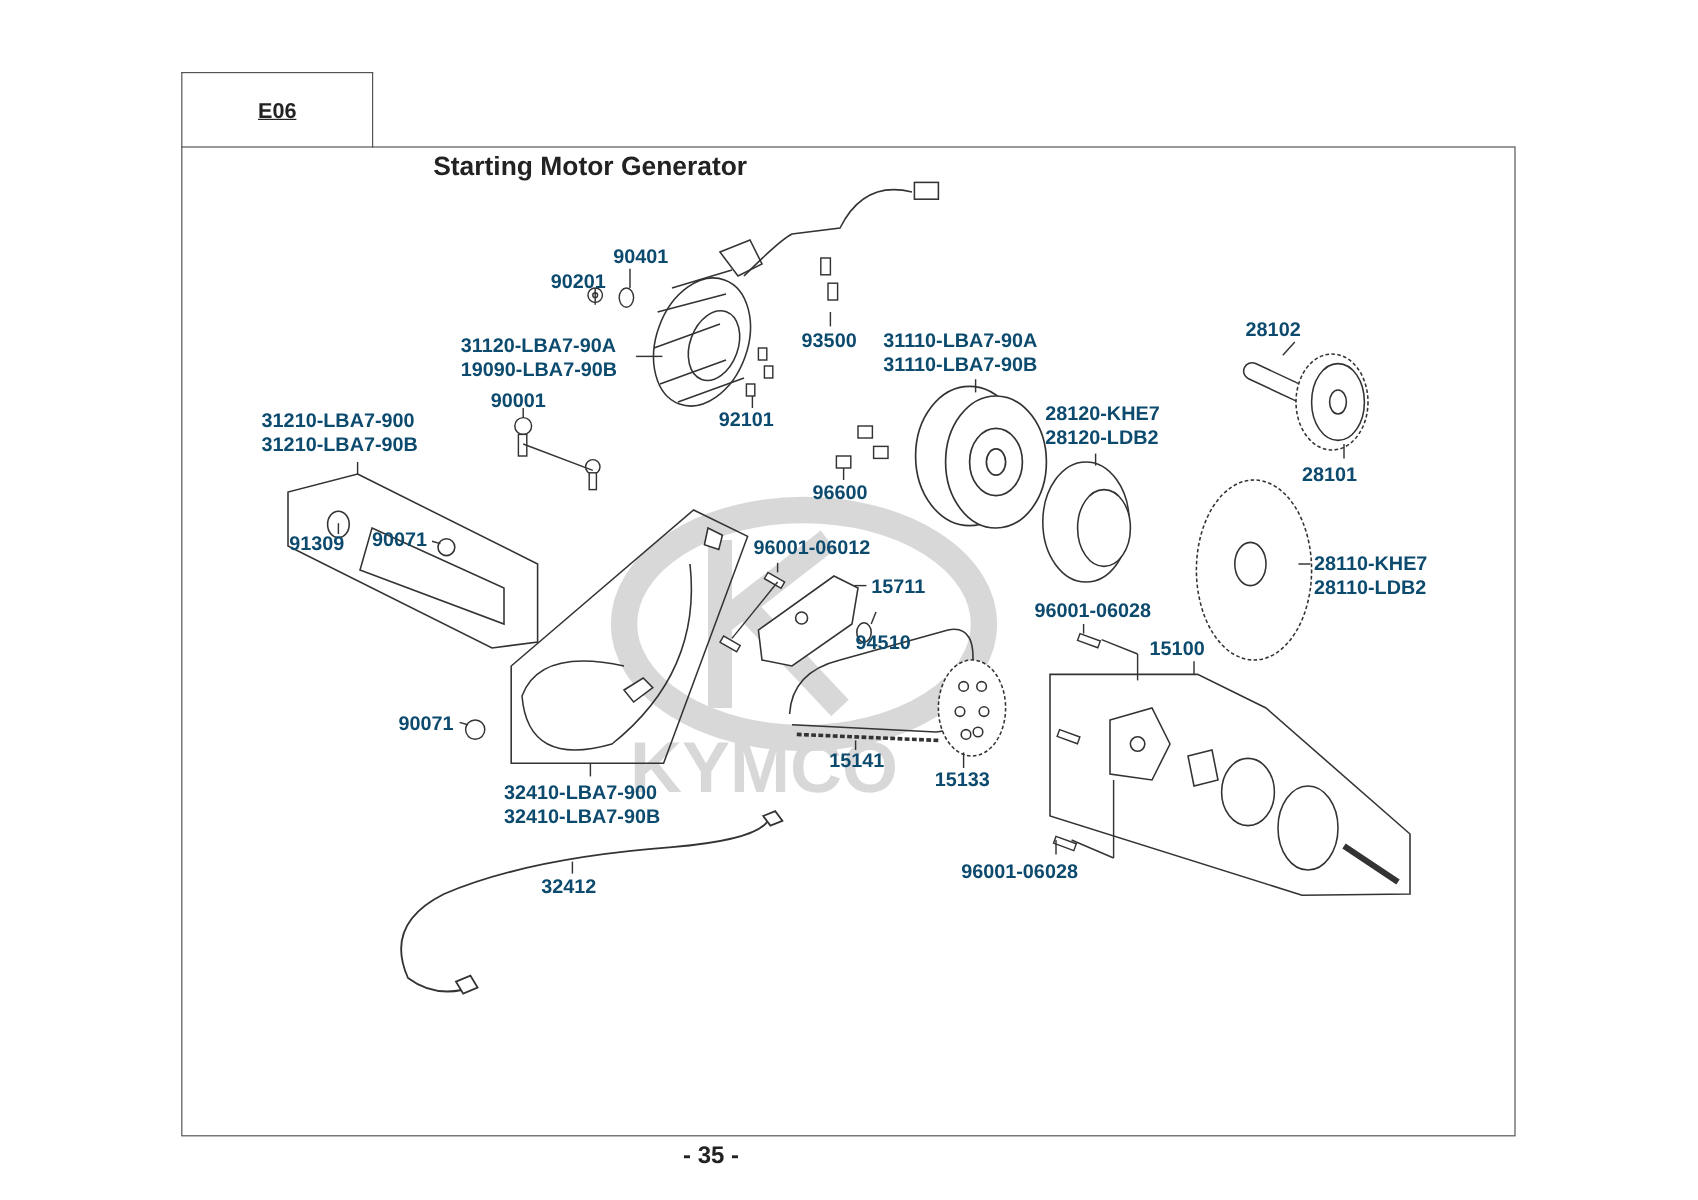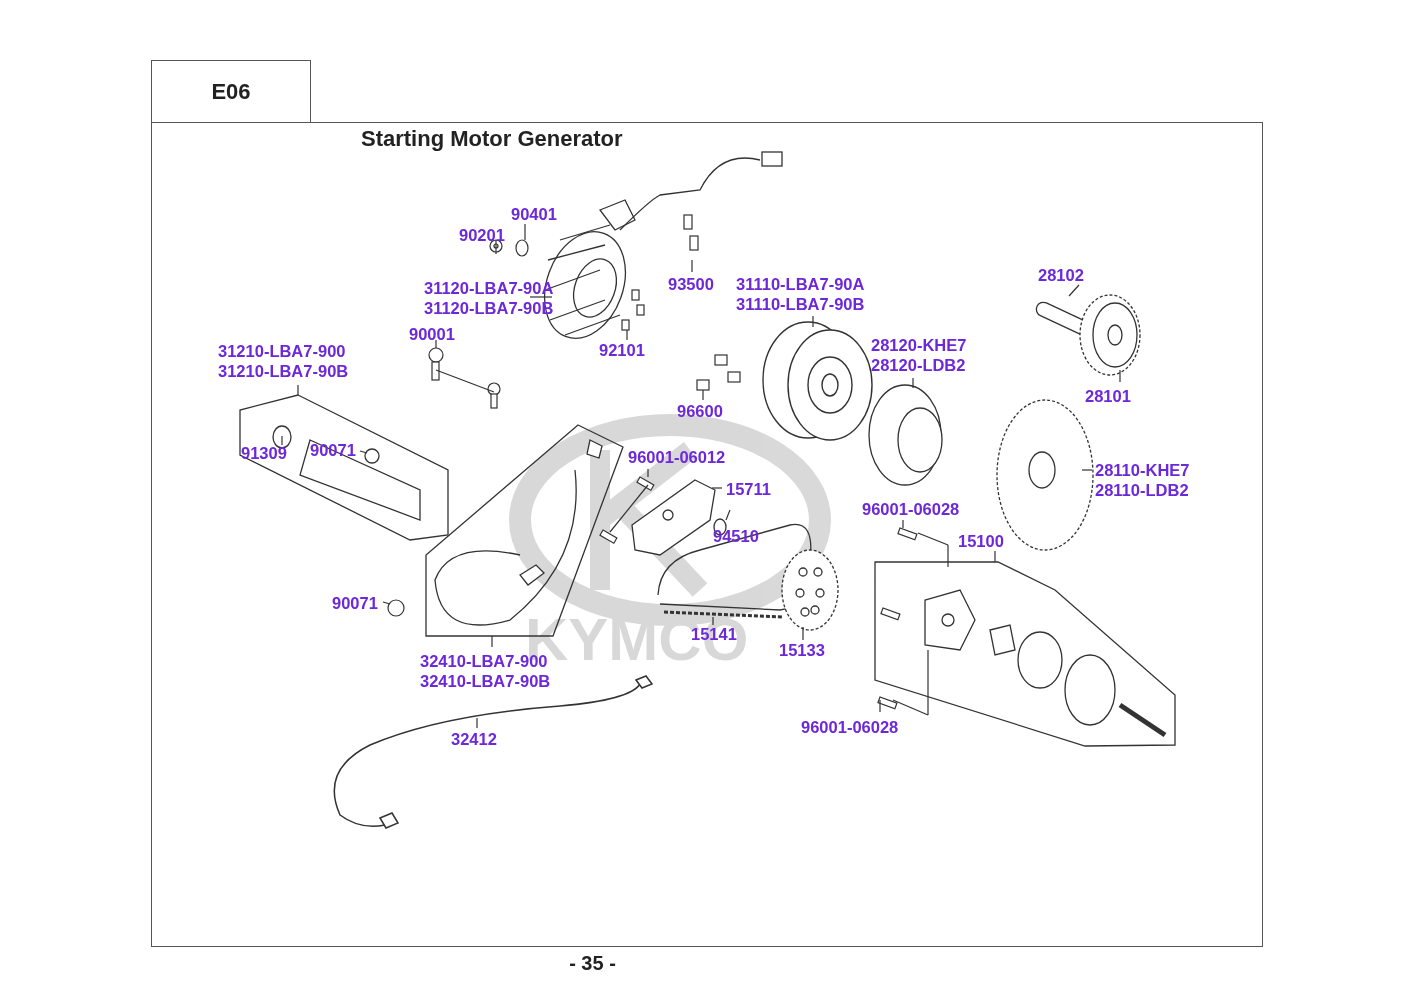--- a/index.html
+++ b/index.html
@@ -3,27 +3,27 @@
   <meta charset="utf-8">
   <style>
     html, body { margin: 0; padding: 0; background: #ffffff; }
     body { width: 1415px; height: 1000px; position: relative; overflow: hidden;
            font-family: "Liberation Sans", sans-serif; color: #222; }
     .frame { position: absolute; left: 151px; top: 122px; width: 1112px; height: 825px;
              border: 1.5px solid #555; box-sizing: border-box; }
     .hdr-code { position: absolute; left: 151px; top: 60px; width: 160px; height: 63px;
                 border: 1.5px solid #555; border-bottom: none; box-sizing: border-box;
                 display: flex; align-items: center; justify-content: center;
-                font-weight: bold; font-size: 22px; }
+                font-weight: bold; font-size: 18px; text-decoration: underline; }
     .hdr-title { position: absolute; left: 361px; top: 78px; font-weight: bold; font-size: 22px; margin-top: 48px; }
     .page-num { position: absolute; left: 0; width: 1185px; top: 952px; text-align: center;
                 font-weight: bold; font-size: 20px; }
     svg.diagram { position: absolute; left: 0; top: 0; }
     .lbl { position: absolute; font-weight: bold; font-size: 16.5px; line-height: 20px;
-           white-space: nowrap; color: #6d28d9; }
+           white-space: nowrap; color: #0c4a6e; }
     .lbl span { display: block; }
   </style>
 </head>
 <body>
 
 <div class="hdr-code">
   <span>E06</span>
 </div>
 <div class="hdr-title">Starting Motor  Generator</div>
 <div class="frame"></div>
@@ -175,23 +175,23 @@
     <line x1="492" y1="636" x2="492" y2="647"></line>
     <line x1="880" y1="700" x2="880" y2="712"></line>
     <line x1="893" y1="700" x2="928" y2="715"></line>
     <line x1="928" y1="715" x2="928" y2="650"></line>
     <line x1="477" y1="718" x2="477" y2="728"></line>
   </g>
 </svg>
 
 <div class="lbl" style="left:511px; top:204px;">90401</div>
 <div class="lbl" style="left:459px; top:225px;">90201</div>
-<div class="lbl" style="left:384px; top:278px;margin-left:40px;">
+<div class="lbl" style="left:384px; top:278px;">
   <span>31120-LBA7-90A</span>
-  <span>31120-LBA7-90B</span>
+  <span>19090-LBA7-90B</span>
 </div>
 <div class="lbl" style="left:668px; top:274px;">93500</div>
 <div class="lbl" style="left:599px; top:340px;">92101</div>
 <div class="lbl" style="left:409px; top:324px;">90001</div>
 <div class="lbl" style="left:736px; top:274px;">
   <span>31110-LBA7-90A</span>
   <span>31110-LBA7-90B</span>
 </div>
 <div class="lbl" style="left:1038px; top:265px;">28102</div>
 <div class="lbl" style="left:871px; top:335px;">

